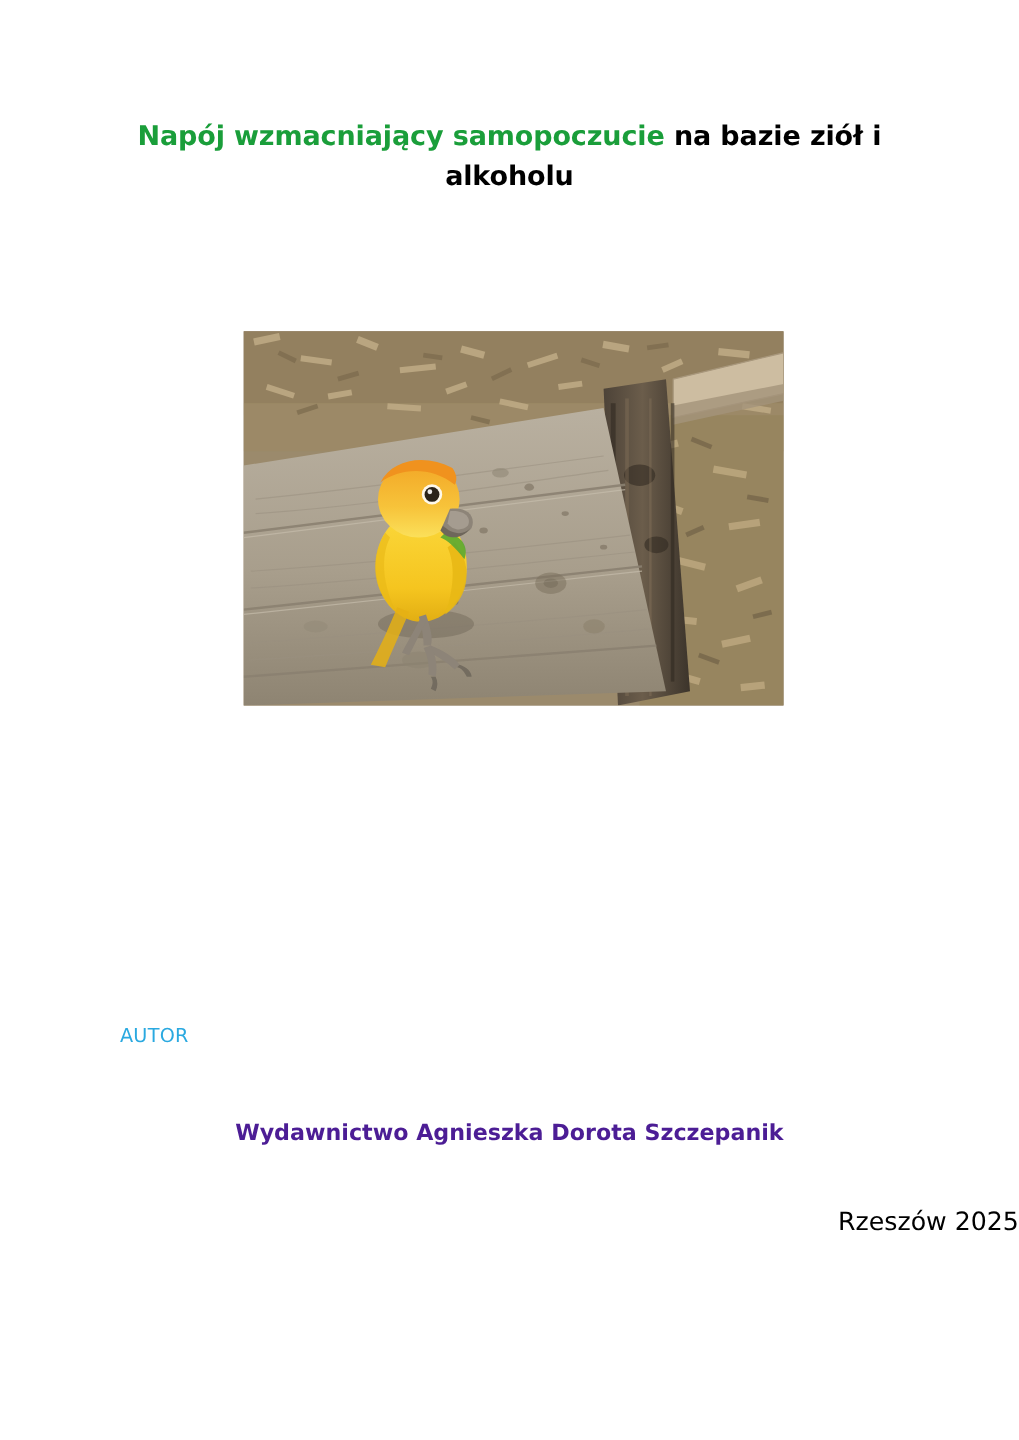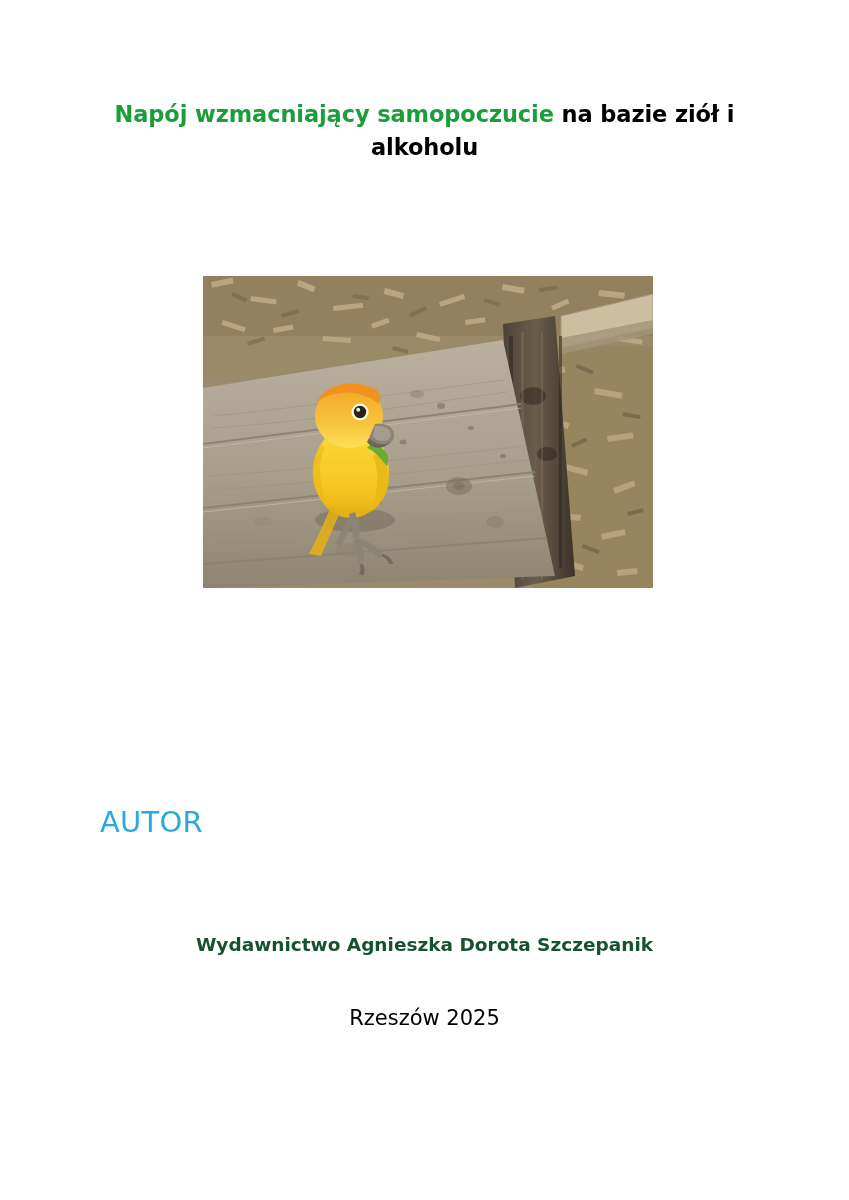--- a/index.html
+++ b/index.html
@@ -51,22 +51,22 @@
     background: #8d7b5f;
   }
   .figure svg {
     display: block;
   }
 
   
   .author-label {
     position: absolute;
     left: 100px;
-    top: 805px;
-    font-size: 29px;
+    top: 853px;
+    font-size: 16px;
     color: #2aa9e0;
     letter-spacing: 0.2px;
   }
   .author-name {
     position: absolute;
     left: 100px;
     top: 857px;
     font-size: 23.5px;
     color: #2aa9e0;
     letter-spacing: 0.2px;
@@ -74,28 +74,28 @@
 
   
   .publisher {
     position: absolute;
     left: 0;
     top: 934px;
     width: 849px;
     text-align: center;
     font-size: 18.5px;
     font-weight: bold;
-    color: #14532d;
+    color: #4c1d95;
   }
   .city-year {
     position: absolute;
     left: 0;
     top: 1006px;
     width: 849px;
-    text-align: center;
+    text-align: right;
     font-size: 21px;
     color: #000000;
   }
 </style>
 </head>
 <body>
 
 <div class="page">
 
   <div class="title-block">

